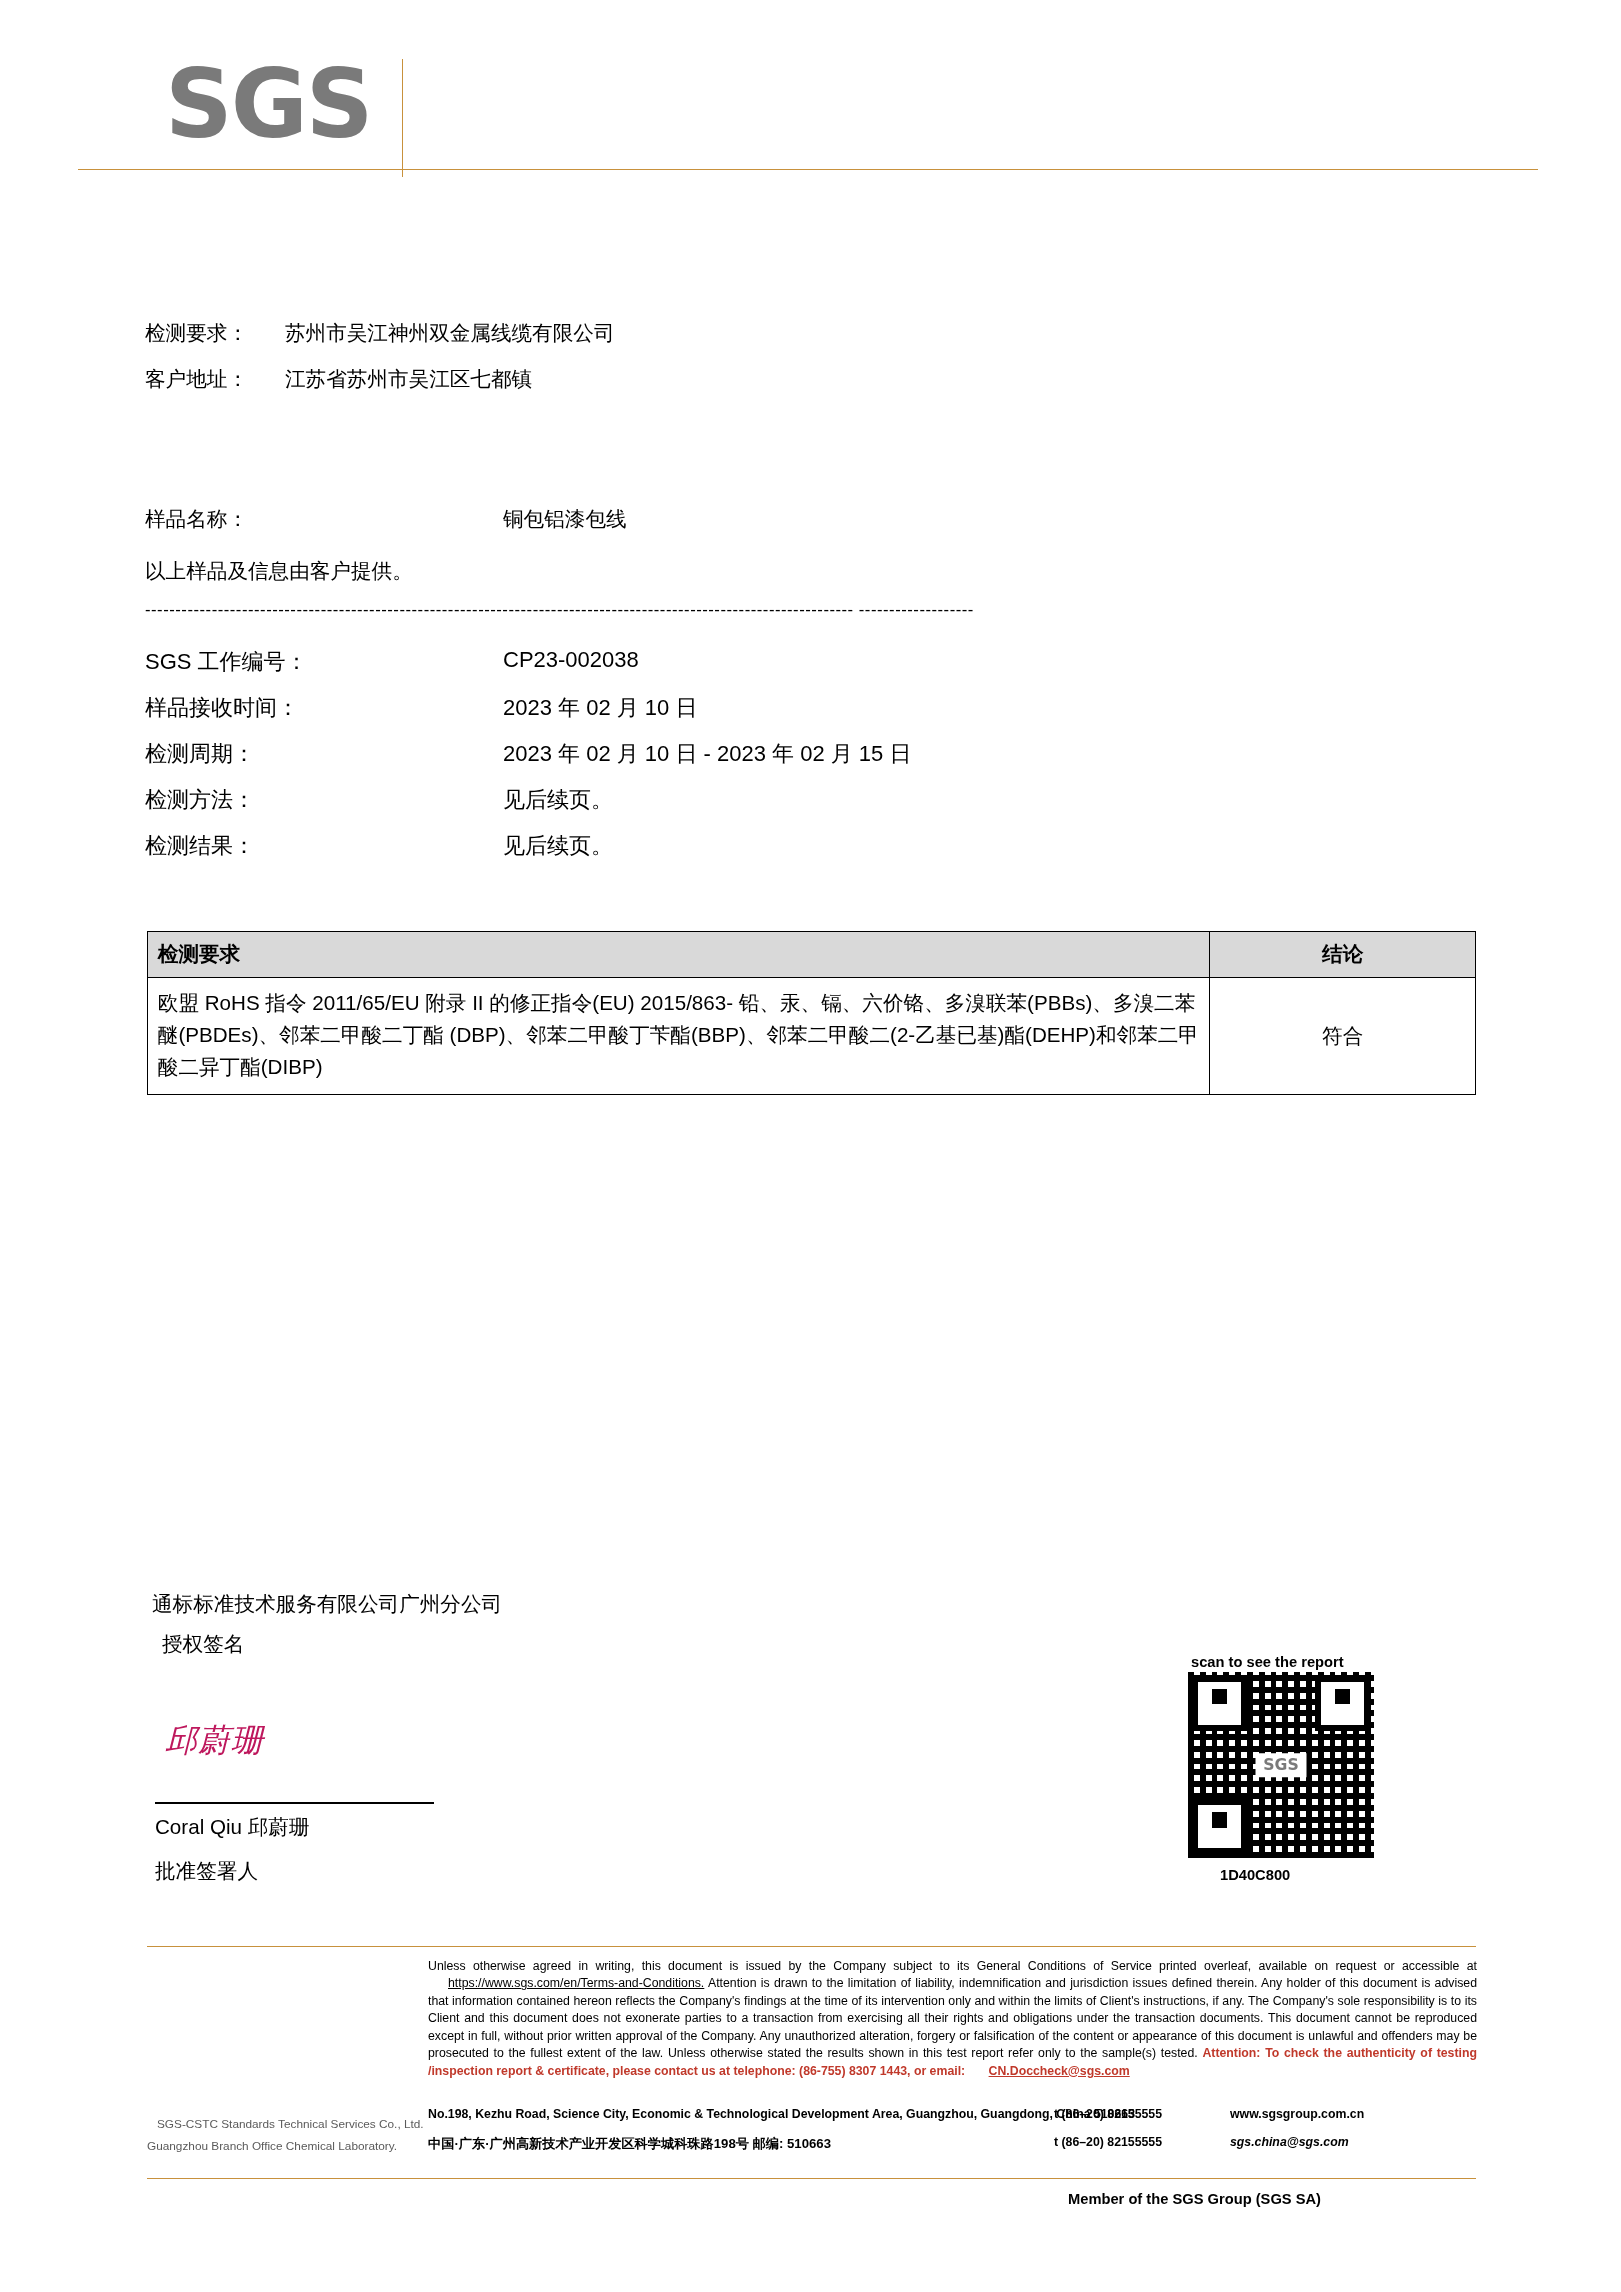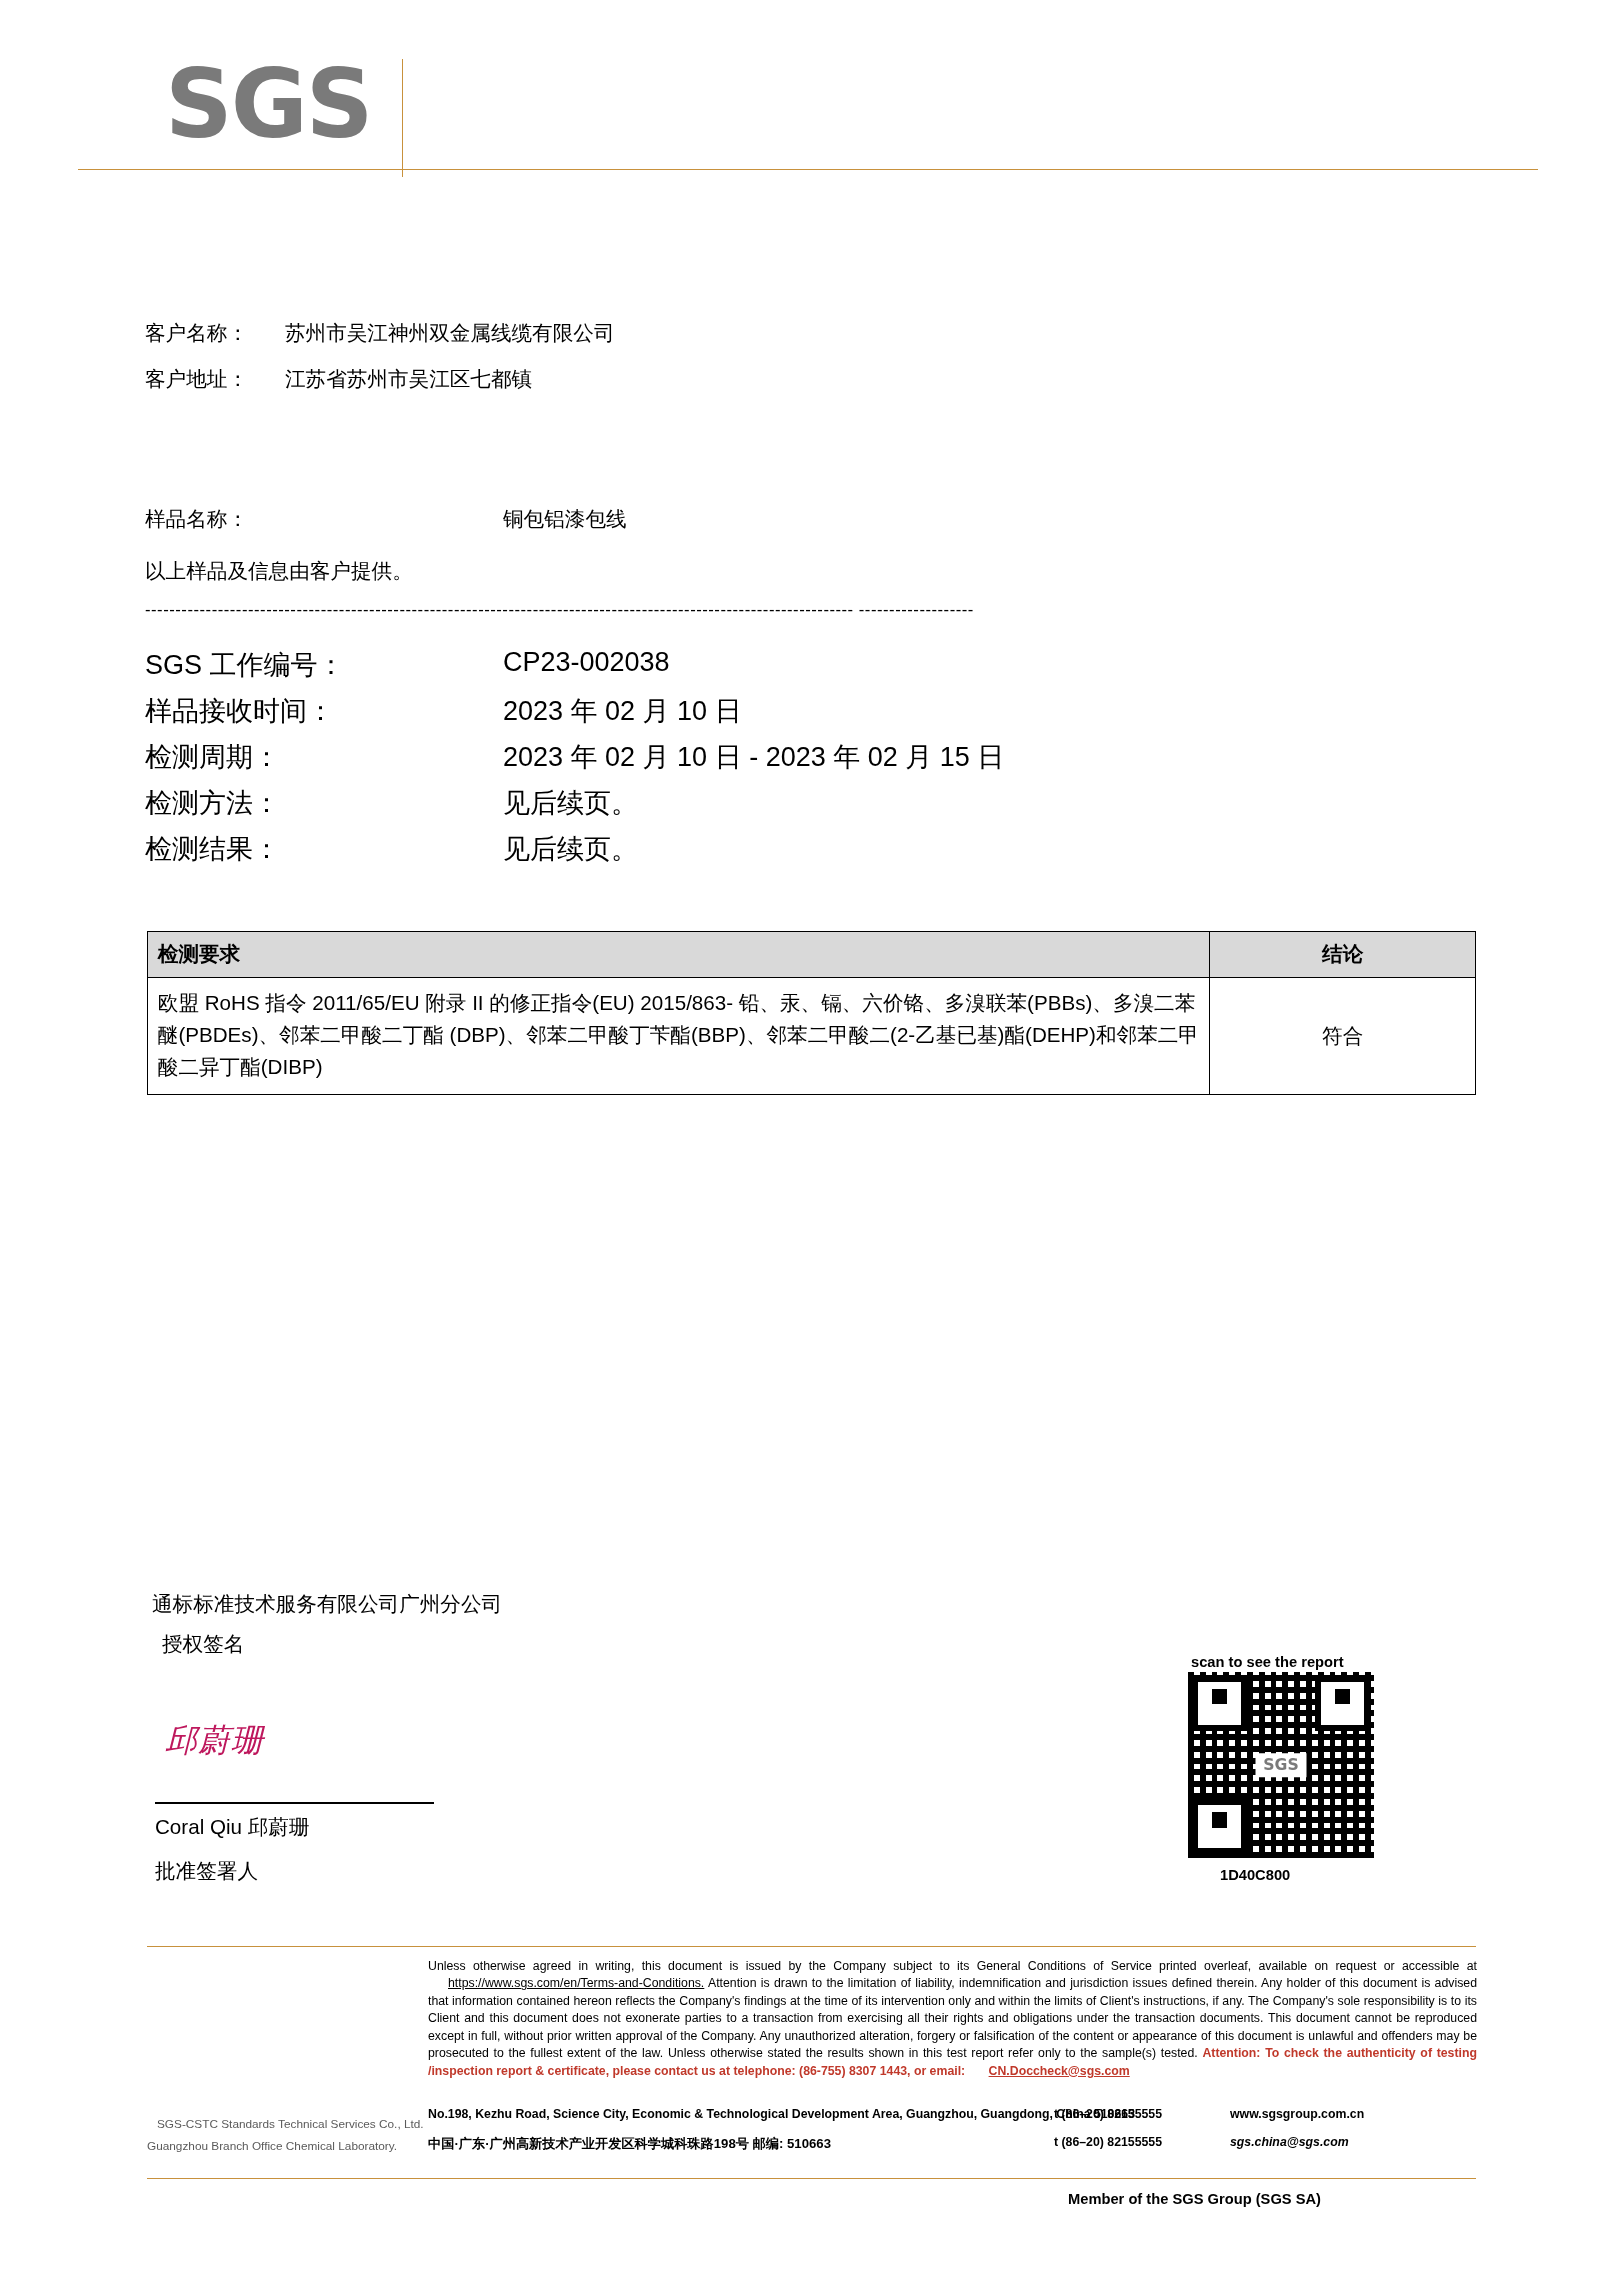--- a/index.html
+++ b/index.html
@@ -119,21 +119,21 @@
     white-space: nowrap;
     overflow: hidden;
     font-family: "Liberation Sans", sans-serif;
   }
 
   
   .job-block { position: absolute; left: 145px; top: 647px; width: 1274px; }
   .job-row {
     position: relative;
     height: 46px;
-    font-size: 27px;
+    font-size: 22px;
     white-space: nowrap;
   }
   .job-row .k { position: absolute; left: 0; top: 0; }
   .job-row .v { position: absolute; left: 358px; top: 0; }
 
   
   .res-table {
     position: absolute;
     left: 147px;
     top: 931px;
@@ -432,21 +432,21 @@
 <div class="page">
 
   <div class="sgs-logo-wrap">
     <div class="sgs-logo">SGS</div>
   </div>
   <div class="logo-rule-h"></div>
   <div class="logo-rule-v"></div>
 
 
   <div class="field-row cust-name">
-    <span class="field-label">客户名称：</span><span class="field-value">苏州市吴江神州双金属线缆有限公司</span>
+    <span class="field-label">检测要求：</span><span class="field-value">苏州市吴江神州双金属线缆有限公司</span>
   </div>
   <div class="field-row cust-addr">
     <span class="field-label">客户地址：</span><span class="field-value">江苏省苏州市吴江区七都镇</span>
   </div>
 
   <div class="field-row sample-name">
     <span class="field-label">样品名称：</span><span class="field-value">铜包铝漆包线</span>
   </div>
   <div class="field-row sample-note">以上样品及信息由客户提供。</div>
   <div class="dash-rule">--------------------------------------------------------------------------------------------------------------------- -------------------</div>

